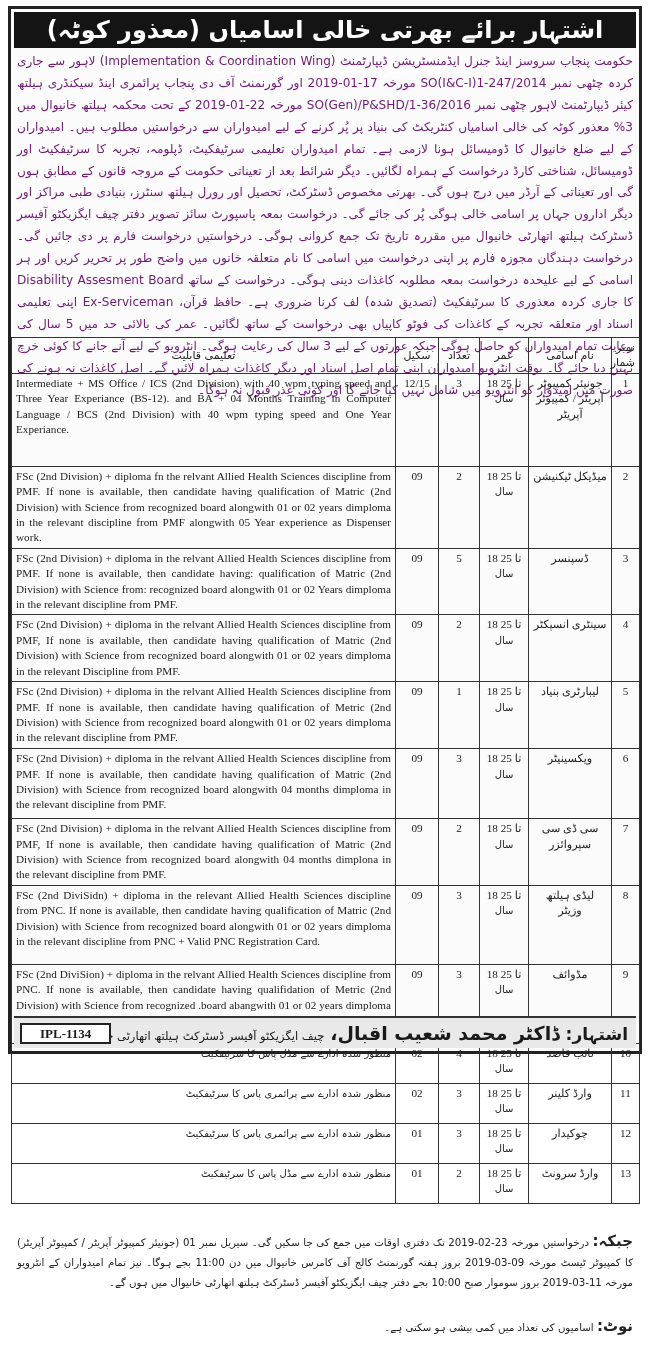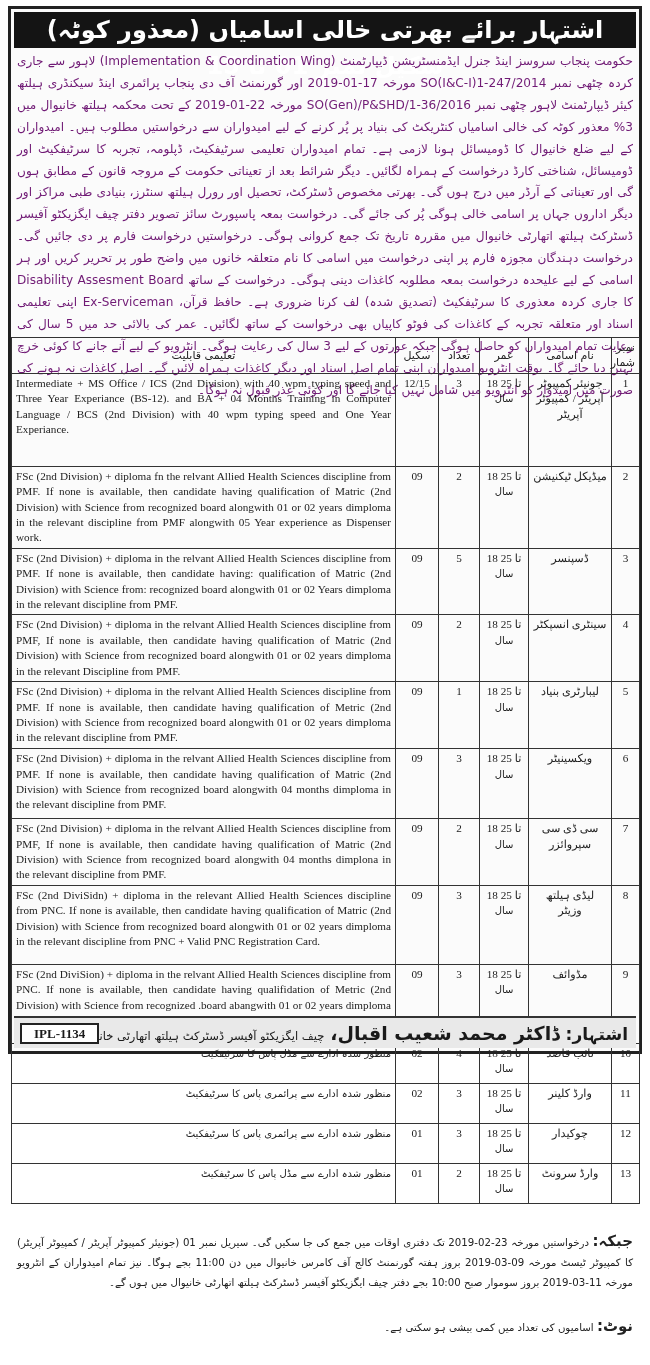--- a/index.html
+++ b/index.html
@@ -17,21 +17,21 @@
   td.post { direction:rtl; text-align:center; font-family:"DejaVu Sans", sans-serif; font-size:10px; }
   td.age span.yr { display:block; direction:rtl; font-family:"DejaVu Sans", sans-serif; font-size:10px; text-align:center; }
   .schedule { position:absolute; left:6px; top:1222px; right:6px; direction:rtl; font-family:"DejaVu Sans", sans-serif; font-size:10.2px; line-height:20px; color:#222; text-align:justify; }
   .schedule .lead { font-weight:bold; font-size:15px; }
   .note { position:absolute; left:6px; top:1308px; right:6px; direction:rtl; font-family:"DejaVu Sans", sans-serif; font-size:10.2px; line-height:18px; color:#222; }
   .note .lead { font-weight:bold; font-size:15px; }
   .footer { position:absolute; left:3px; right:3px; bottom:3px; height:30px; background:#e9e9e9; border-top:2px solid #333; direction:rtl; font-family:"DejaVu Sans", sans-serif; }
   .footer .adv { position:absolute; right:8px; top:3px; font-size:17px; font-weight:bold; line-height:24px; }
   .footer .adv .name { font-size:19px; font-weight:bold; }
   .footer .adv .desig { font-size:11.5px; font-weight:normal; }
-  .footer .ipl { position:absolute; left:6px; top:5px; direction:ltr; border:2px solid #222; background:#fff; font-family:"Liberation Serif", serif; font-weight:bold; font-size:13px; padding:0 12px; line-height:17px; }
+  .footer .ipl { position:absolute; left:6px; top:5px; direction:ltr; border:2px solid #222; background:#fff; font-family:"Liberation Serif", serif; font-weight:bold; font-size:13px; padding:0 18px; line-height:17px; }
 </style>
 </head>
 <body>
 
 <div class="ad">
   <div class="title-bar">اشتہار برائے بھرتی خالی اسامیاں (معذور کوٹہ) سکیل نمبر 01 تا 15</div>
 
   <div class="intro">
     <p>حکومت پنجاب سروسز اینڈ جنرل ایڈمنسٹریشن ڈیپارٹمنٹ (Implementation &amp; Coordination Wing) لاہور سے جاری کردہ چٹھی نمبر SO(I&amp;C-I)1-247/2014 مورخہ 17-01-2019 اور گورنمنٹ آف دی پنجاب پرائمری اینڈ سیکنڈری ہیلتھ کیئر ڈیپارٹمنٹ لاہور چٹھی نمبر SO(Gen)/P&amp;SHD/1-36/2016 مورخہ 22-01-2019 کے تحت محکمہ ہیلتھ خانیوال میں 3% معذور کوٹہ کی خالی اسامیاں کنٹریکٹ کی بنیاد پر پُر کرنے کے لیے امیدواران سے درخواستیں مطلوب ہیں۔ امیدواران کے لیے ضلع خانیوال کا ڈومیسائل ہونا لازمی ہے۔ تمام امیدواران تعلیمی سرٹیفکیٹ، ڈپلومہ، تجربہ کا سرٹیفکیٹ اور ڈومیسائل، شناختی کارڈ درخواست کے ہمراہ لگائیں۔ دیگر شرائط بعد از تعیناتی حکومت کے مروجہ قانون کے مطابق ہوں گی اور تعیناتی کے آرڈر میں درج ہوں گی۔ بھرتی مخصوص ڈسٹرکٹ، تحصیل اور رورل ہیلتھ سنٹرز، بنیادی طبی مراکز اور دیگر اداروں جہاں پر اسامی خالی ہوگی پُر کی جائے گی۔ درخواست بمعہ پاسپورٹ سائز تصویر دفتر چیف ایگزیکٹو آفیسر ڈسٹرکٹ ہیلتھ اتھارٹی خانیوال میں مقررہ تاریخ تک جمع کروانی ہوگی۔ درخواستیں درخواست فارم پر دی جائیں گی۔ درخواست دہندگان مجوزہ فارم پر اپنی درخواست میں اسامی کا نام متعلقہ خانوں میں واضح طور پر تحریر کریں اور ہر اسامی کے لیے علیحدہ درخواست بمعہ مطلوبہ کاغذات دینی ہوگی۔ درخواست کے ساتھ Disability Assesment Board کا جاری کردہ معذوری کا سرٹیفکیٹ (تصدیق شدہ) لف کرنا ضروری ہے۔ حافظ قرآن، Ex-Serviceman اپنی تعلیمی اسناد اور متعلقہ تجربہ کے کاغذات کی فوٹو کاپیاں بھی درخواست کے ساتھ لگائیں۔ عمر کی بالائی حد میں 5 سال کی رعایت تمام امیدواران کو حاصل ہوگی جبکہ عورتوں کے لیے 3 سال کی رعایت ہوگی۔ انٹرویو کے لیے آنے جانے کا کوئی خرچ نہیں دیا جائے گا۔ بوقت انٹرویو امیدواران اپنی تمام اصل اسناد اور دیگر کاغذات ہمراہ لائیں گے۔ اصل کاغذات نہ ہونے کی صورت میں امیدوار کو انٹرویو میں شامل نہیں کیا جائے گا اور کوئی عذر قبول نہ ہوگا۔</p>
   </div>

